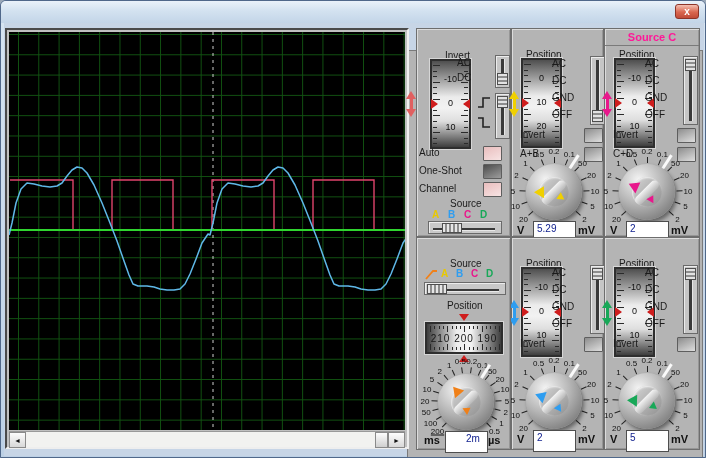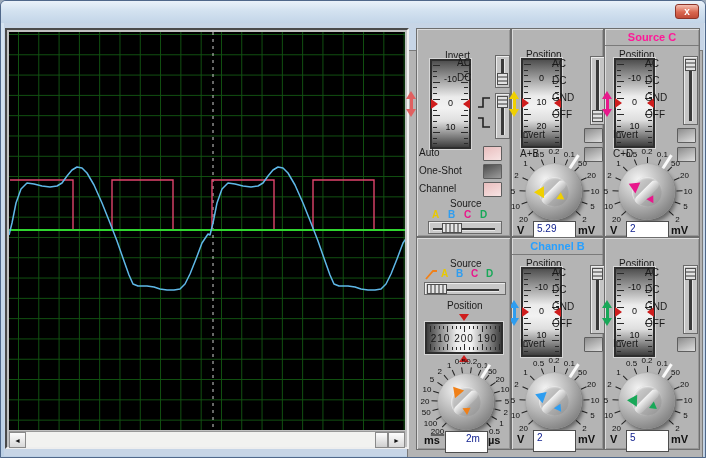--- a/index.html
+++ b/index.html
@@ -367,21 +367,20 @@
           <div class="knob-hub" style="left: 27px; top: 30px;"></div>
           <div class="knob-shine" style="left: 27px; top: 41px;"></div>
           <div class="k-arrow" style="left: 36px; top: 40px; border-left: 6px solid transparent; border-right: 6px solid transparent; border-bottom: 10px solid rgb(232, 24, 140); transform: rotate(-66deg) translateY(-15px);"></div>
           <div class="k-arrow" style="left: 38px; top: 42px; border-left: 4px solid transparent; border-right: 4px solid transparent; border-bottom: 7px solid rgb(232, 24, 140); transform: rotate(149deg) translateY(-9px);"></div>
         </div>
         <div class="unit" style="left: 5px; top: 195px;">V</div>
         <div class="valuebox" style="left: 21px; top: 192px;">2</div>
         <div class="unit" style="left: 66px; top: 195px;">mV</div>
       </div>
     <div class="panel chan" id="p-ch1" style="left:507px;top:214px;width:93px;height:213px;">
-        <div class="phead"><span style="color: rgb(40, 160, 255);">Channel B</span></div>
         <div class="plabel" style="left: 14px; top: 20px;">Position</div>
         <div class="vslider" style="left: 9px; top: 29px;">
           <div class="vs-num" style="top: 13px;">-10</div>
           <div class="vs-num" style="top: 37px;">0</div>
           <div class="vs-num" style="top: 61px;">10</div>
           <div class="tickmark" style="left: 1px; top: 4px; width: 7px; height: 1px;"></div>
           <div class="tickmark" style="right: 1px; top: 4px; width: 7px; height: 1px;"></div>
           <div class="tickmark" style="left: 1px; top: 9.6px; width: 4px; height: 1px;"></div>
           <div class="tickmark" style="right: 1px; top: 9.6px; width: 4px; height: 1px;"></div>
           <div class="tickmark" style="left: 1px; top: 15.2px; width: 4px; height: 1px;"></div>

